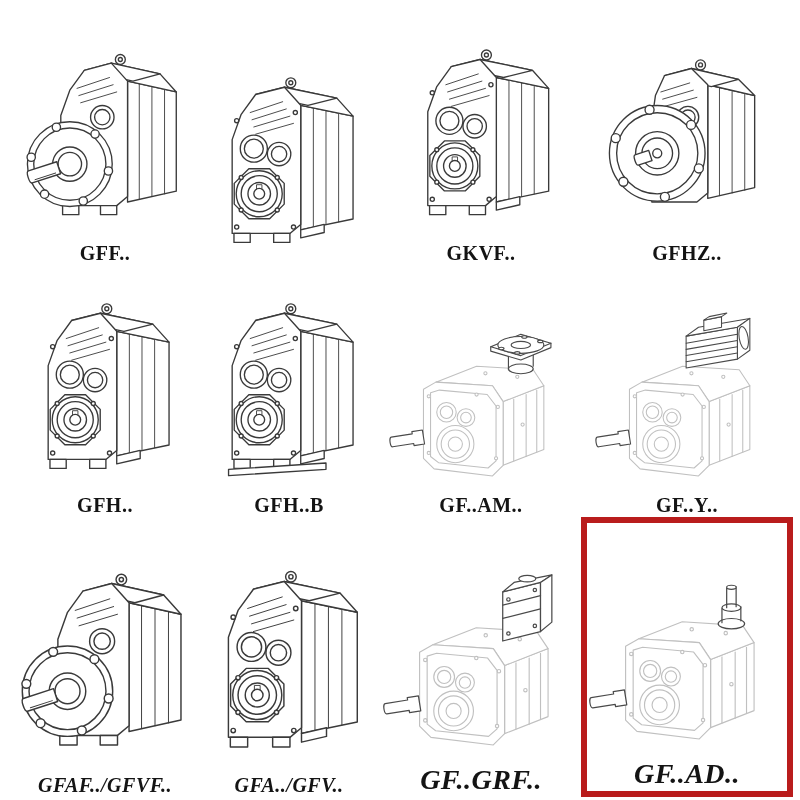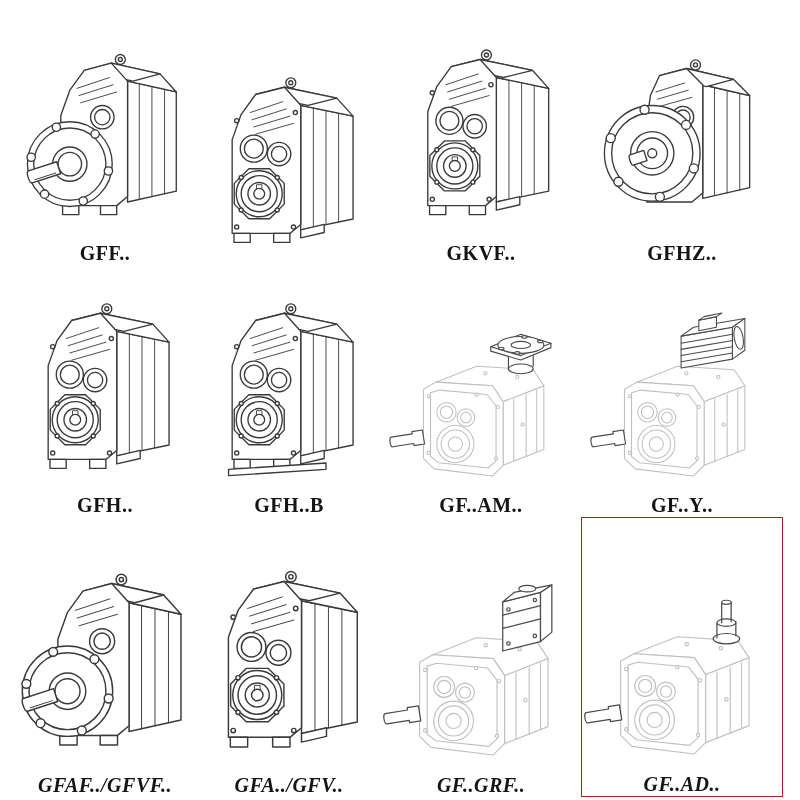--- a/index.html
+++ b/index.html
@@ -3,27 +3,27 @@
 <meta charset="utf-8">
 <style>
   html,body{margin:0;padding:0;width:800px;height:800px;background:#fff;overflow:hidden;}
   body{font-family:"Liberation Serif", serif;}
   :root{
     --line:#3a3a3a; --phantom:#c0c0c0; --dark:#4a4a4a; --label:#141414;
   }
   .catalog{display:grid;grid-template-columns:repeat(4,1fr);width:792px;padding:13px;box-sizing:border-box;}
   figure.cell{margin:0;display:flex;flex-direction:column;align-items:center;justify-content:flex-end;height:252px;box-sizing:border-box;}
   figure.cell.tall{height:280px;font-style:italic;}
-  figure.cell.bordered{border:1px solid #b91c1c;}
+  figure.cell.bordered{border:6px solid #b91c1c;}
   .drawing{width:172px;height:212px;display:block;}
   .tall .drawing{width:184px;height:226px;}
   .drawing.wide{width:186px;height:208px;}
   .tall .drawing.wide{width:200px;height:222px;}
   figcaption.label{font-weight:bold;font-size:20px;letter-spacing:.5px;color:var(--label);text-align:center;line-height:1.2;margin-top:2px;white-space:nowrap;}
-  .tall figcaption.label.label-lg{font-size:20px;}
+  .tall figcaption.label.label-lg{font-size:28px;}
   svg .ln{stroke:var(--line);}
   svg .ph{stroke:var(--phantom);}
   svg .dk{stroke:var(--dark);}
 </style>
 </head>
 <body style="background: rgb(255, 255, 255);">
 
 <svg width="0" height="0" style="position:absolute" aria-hidden="true">
   <defs>
 

